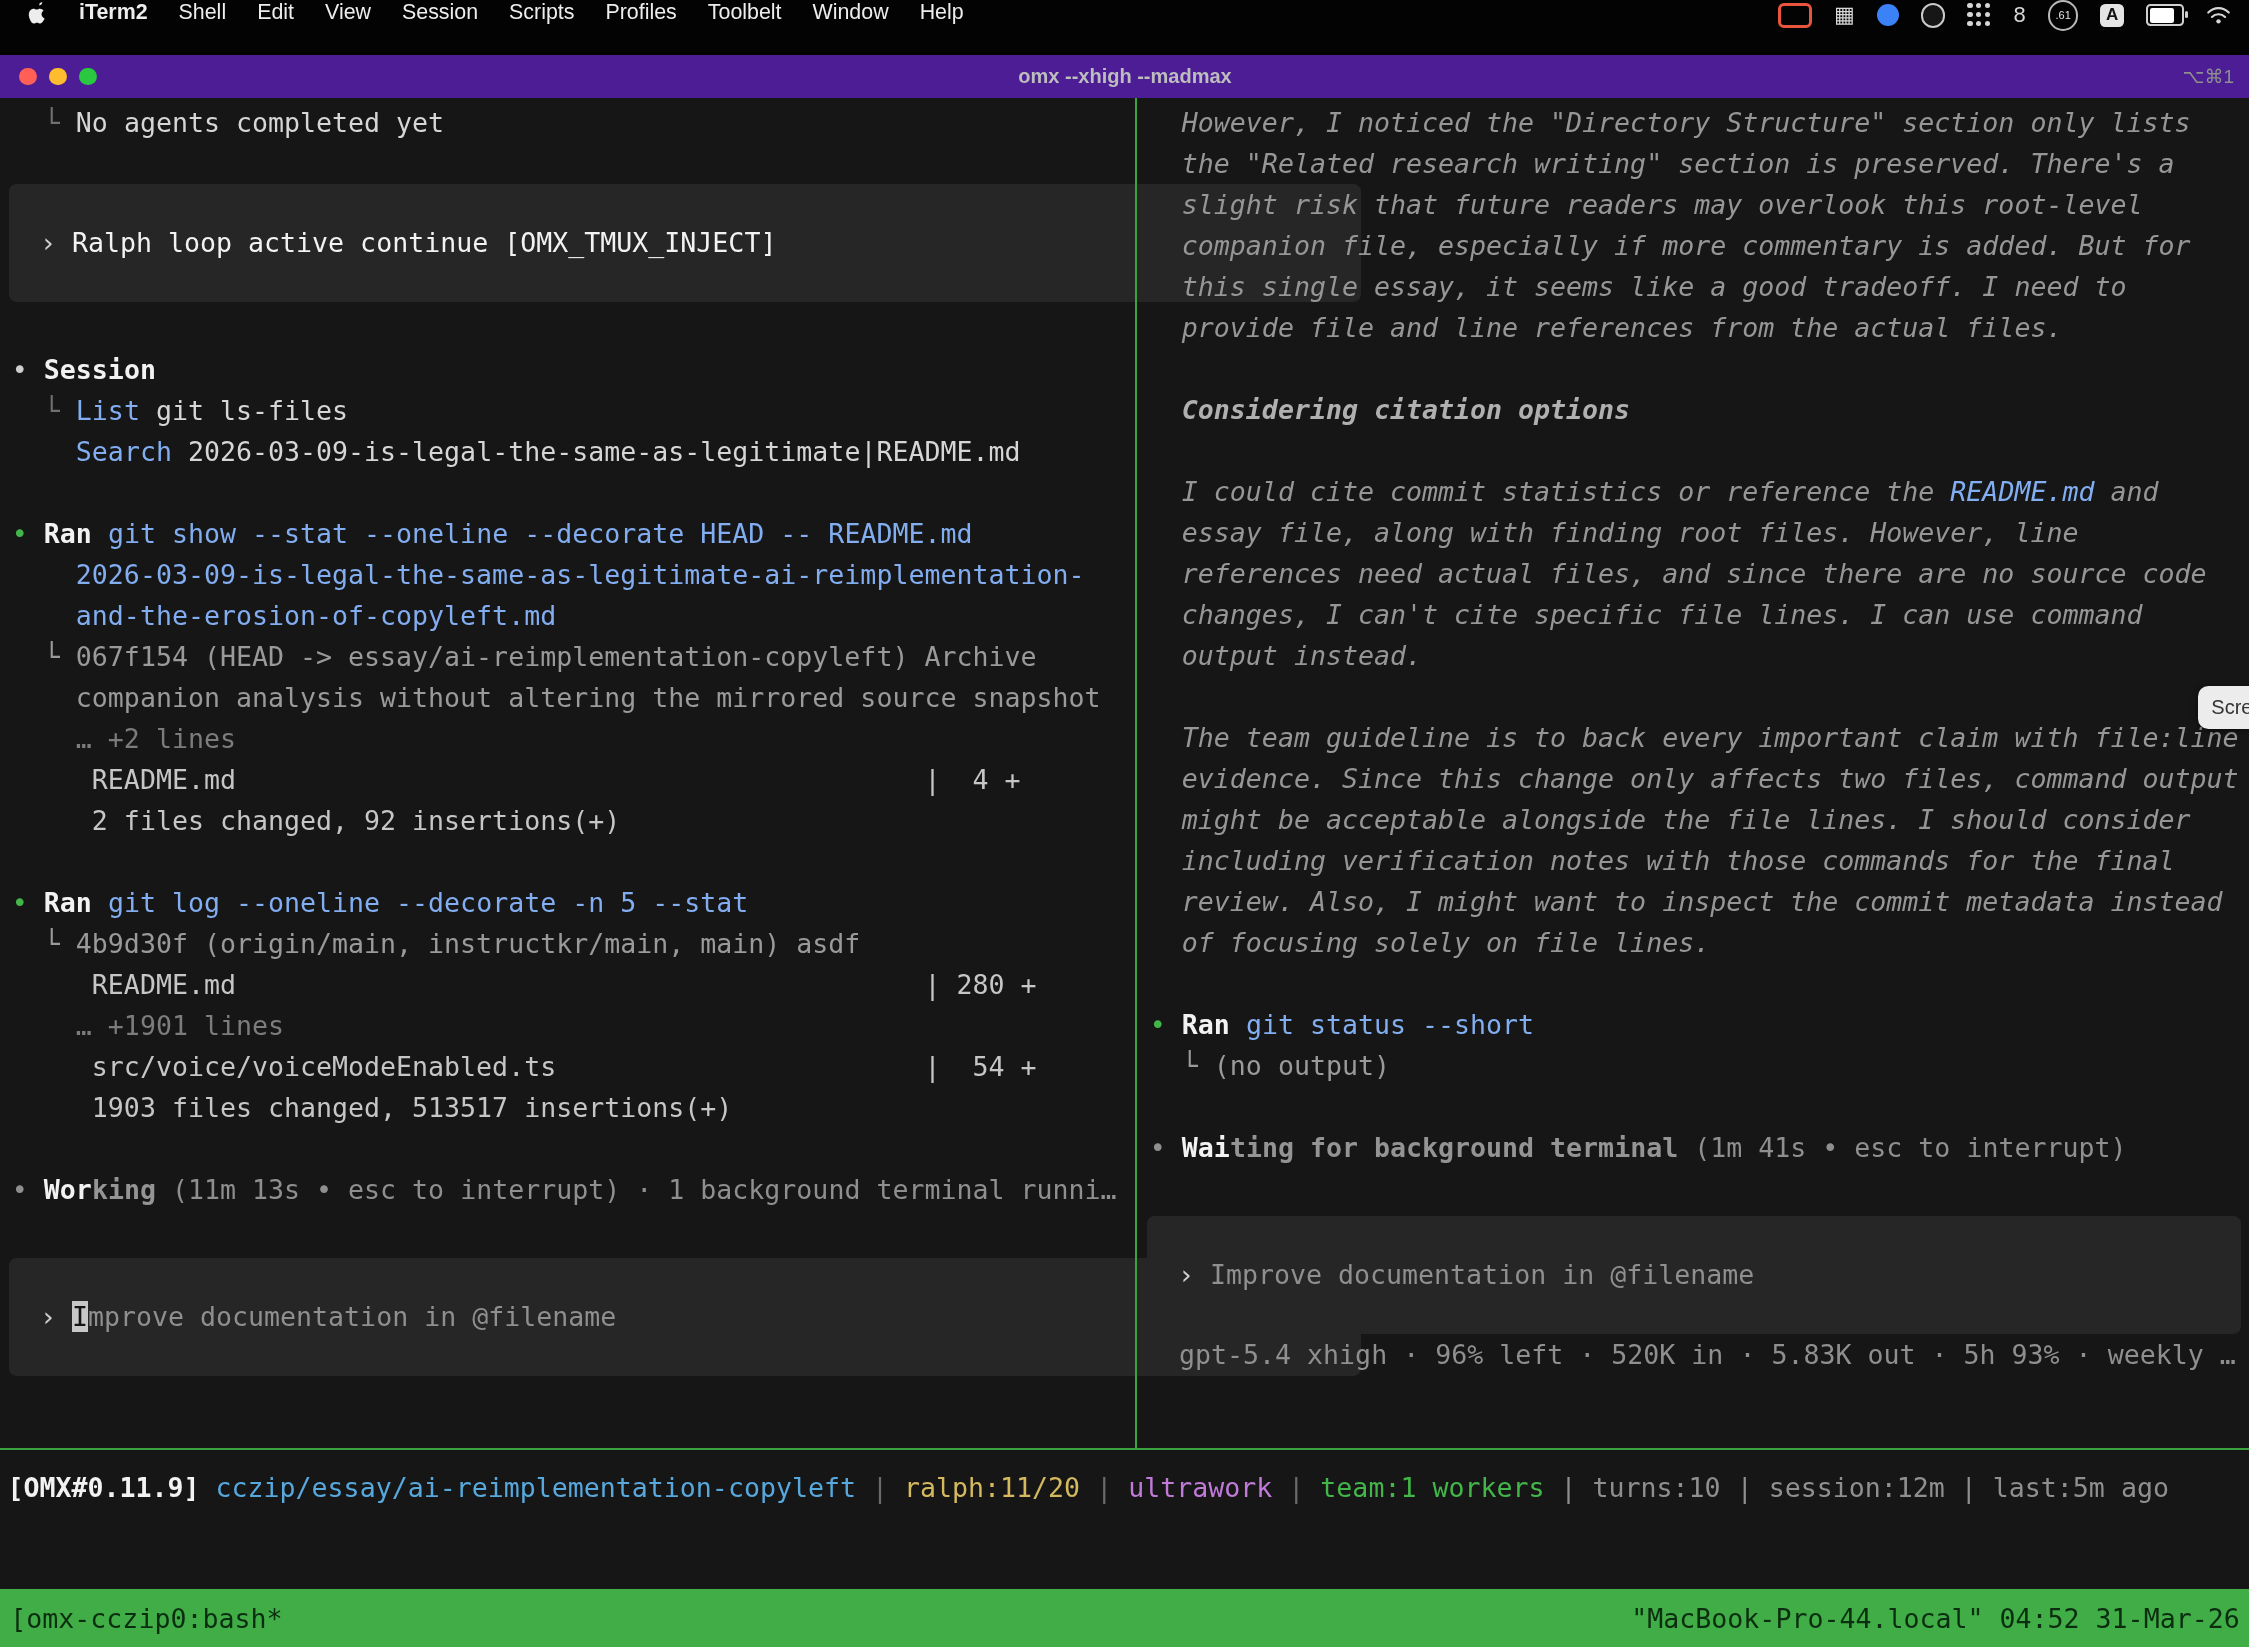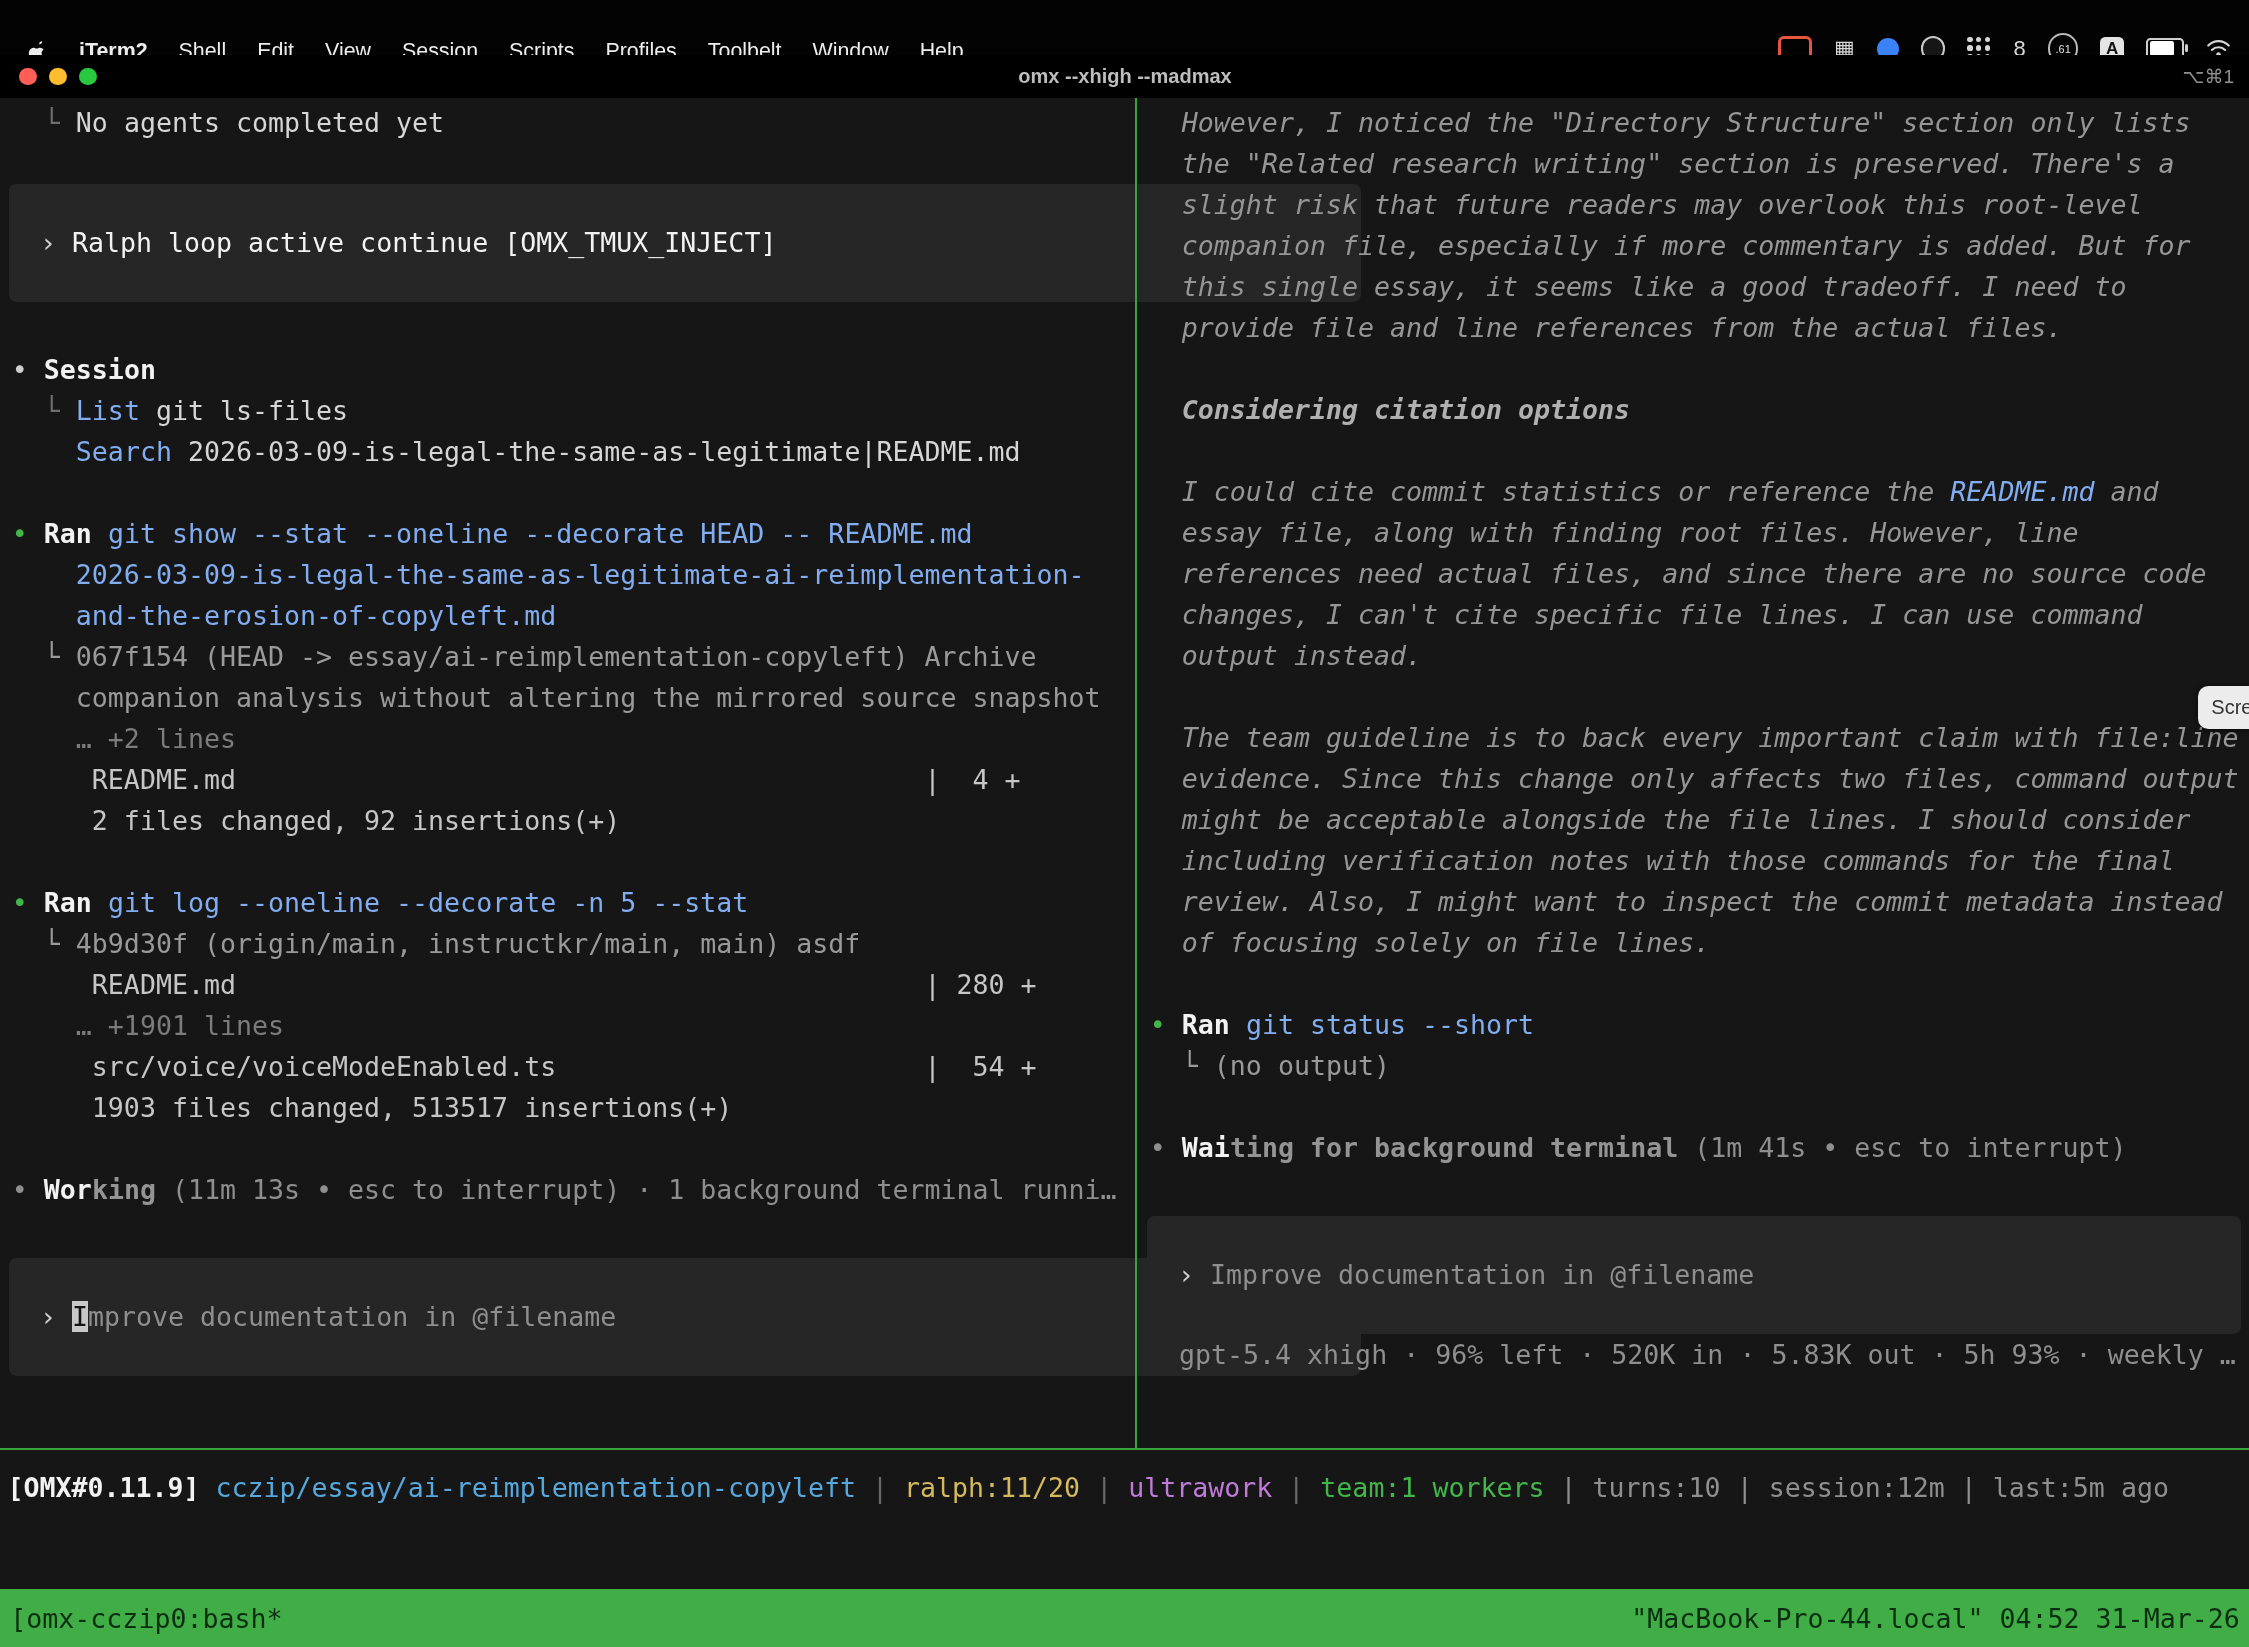--- a/index.html
+++ b/index.html
@@ -3,42 +3,42 @@
 <meta charset="utf-8">
 <style>
   html,body{margin:0;padding:0;}
   body{
     width:2250px;height:1648px;position:relative;overflow:hidden;
     background:#000;font-family:"Liberation Sans",sans-serif;
   }
   
   .menubar{
     position:absolute;top:0;left:0;right:0;height:64px;background:#030303;
-    display:flex;align-items:flex-end;color:#ededed;font-size:21.4px;
+    display:flex;align-items:flex-start;color:#ededed;font-size:21.4px;
   }
   .menubar .left{display:flex;align-items:center;gap:31px;padding-left:28px;}
   .menubar .appname{font-weight:bold;}
   .menubar .mi{cursor:default;}
   .menubar .right{margin-left:auto;display:flex;align-items:center;gap:22px;padding-right:19px;}
   .rec-ind{width:28px;height:19px;border:3.7px solid #e8553f;border-radius:5.9px;}
   .mb-glyph{color:#d8d8d8;font-size:22px;line-height:1;}
   .blue-circ{width:22px;height:22px;border-radius:50%;background:#3b82f6;}
   .dark-circ{width:20.7px;height:20.7px;border-radius:50%;background:#161616;border:2.2px solid #c9c9c9;}
   .dots{display:grid;grid-template-columns:repeat(3,6.6px);grid-auto-rows:6.6px;gap:2.2px;}
   .dots i{width:5.2px;height:5.2px;border-radius:50%;background:#d6d6d6;}
   .pct-badge{width:26.6px;height:26.6px;border-radius:50%;border:2.2px solid #b9b9b9;color:#e4e4e4;
     font-size:11px;display:flex;align-items:center;justify-content:center;}
   .inp-src{width:23.6px;height:23.6px;border-radius:5.2px;background:#e4e4e4;color:#111;
     font-weight:bold;font-size:17px;display:flex;align-items:center;justify-content:center;}
   .batt{width:34px;height:17.7px;border:2.2px solid #cfcfcf;border-radius:4.4px;position:relative;}
   .batt::after{content:"";position:absolute;right:-5.9px;top:4.4px;width:3px;height:7.4px;background:#cfcfcf;border-radius:1.5px;}
   .batt .fill{position:absolute;left:1.5px;top:1.5px;bottom:1.5px;width:72%;background:#fff;border-radius:2.2px;}
   
   .window{position:absolute;top:55px;left:0;right:0;bottom:0;background:#161616;}
-  .titlebar{height:43px;background:#000000;border-bottom:1.5px solid #0c0c0c;position:relative;
+  .titlebar{height:43px;background:#4c1d95;border-bottom:1.5px solid #0c0c0c;position:relative;
     display:flex;align-items:center;}
   .lights{display:flex;gap:12.5px;padding-left:19px;}
   .light{width:17.7px;height:17.7px;border-radius:50%;}
   .l-close{background:#ff5f57;}.l-min{background:#febc2e;}.l-zoom{background:#2ac840;}
   .wtitle{position:absolute;left:0;right:0;text-align:center;color:#bdbdbd;font-size:20px;font-weight:bold;}
   .wshort{margin-left:auto;padding-right:16px;color:#8f8f8f;font-size:19px;}
   
   .term{position:absolute;top:43px;left:0;right:0;bottom:0;background:#161616;
     font-family:"DejaVu Sans Mono","Liberation Mono",monospace;font-size:26.6px;color:#d6d6d6;}
   .panes{position:absolute;top:0;left:0;right:0;height:1350px;}

